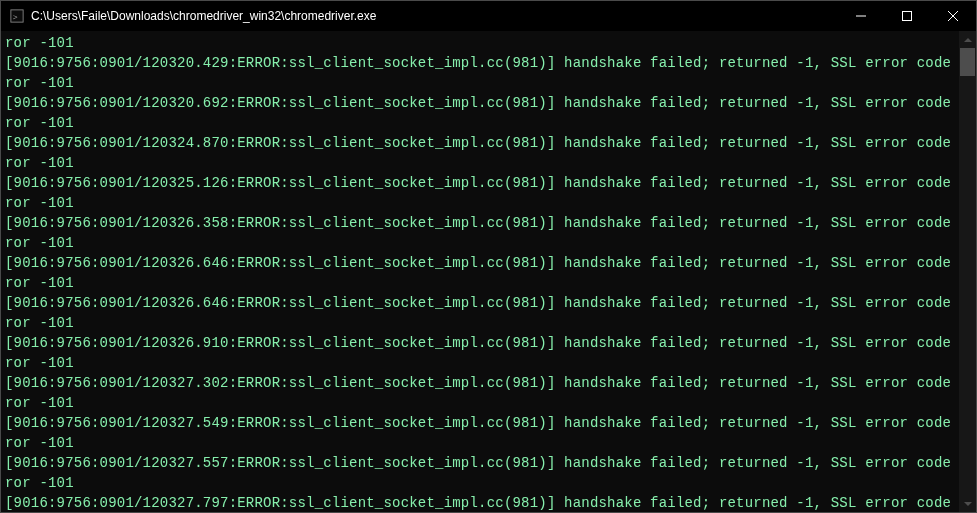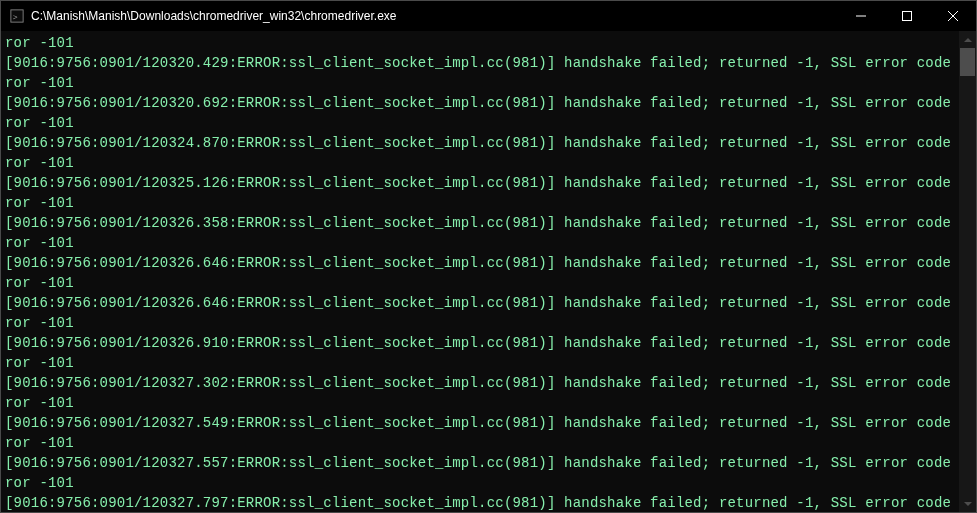--- a/index.html
+++ b/index.html
@@ -25,21 +25,21 @@
 
 <div class="window">
 
   <div class="titlebar">
     <span class="title-icon">
       <svg viewBox="0 0 16 16">
           <rect x="1" y="1" width="14" height="14" fill="#0c0c0c" stroke="#888"></rect>
           <text x="3" y="12" font-size="10" fill="#ccc" font-family="Consolas">&gt;</text>
         </svg>
     </span>
-    <span class="title-text">C:\Manish\Manish\Downloads\chromedriver_win32\chromedriver.exe</span>
+    <span class="title-text">C:\Users\Faile\Downloads\chromedriver_win32\chromedriver.exe</span>
     <div class="win-controls">
       <div class="win-btn" title="Minimize">
         <svg viewBox="0 0 10 10">
             <line x1="0" y1="5" x2="10" y2="5"></line>
           </svg>
       </div>
       <div class="win-btn" title="Maximize">
         <svg viewBox="0 0 10 10">
             <rect x="0.5" y="0.5" width="9" height="9"></rect>
           </svg>

